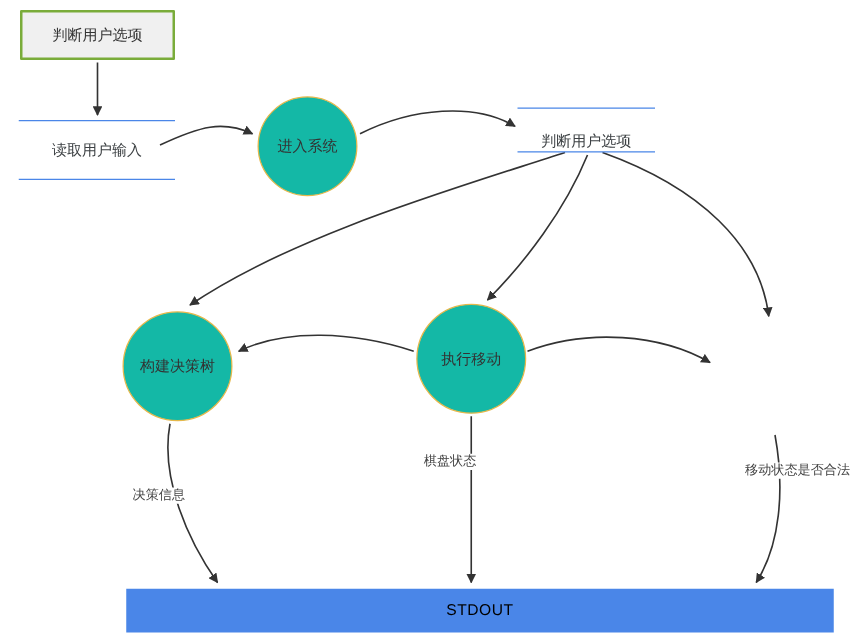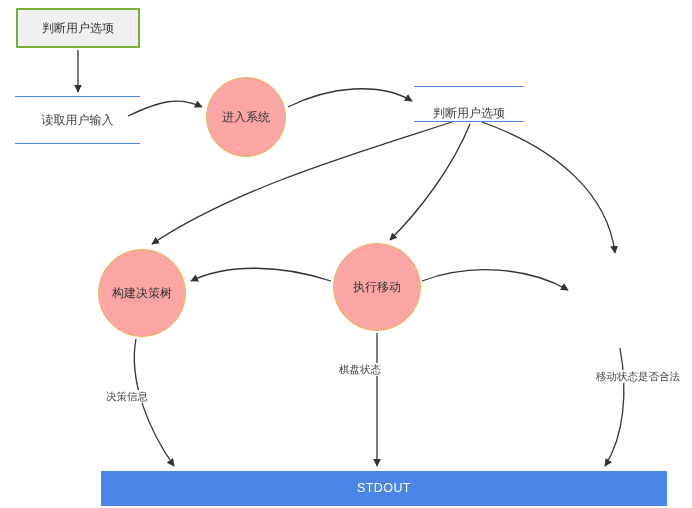--- a/index.html
+++ b/index.html
@@ -37,35 +37,35 @@
     white-space: nowrap;
   }
   
   .node-rect {
     background: #f0f0f0;
     border: 2px solid #7aac3a;
     border-radius: 1px;
   }
   
   .node-circle {
-    background: #fca5a5;
+    background: #14b8a6;
     border: 1.6px solid #e5b84b;
     border-radius: 50%;
   }
   
   .node-band {
     background: transparent;
     border-top: 1.6px solid #4a86e8;
     border-bottom: 1.6px solid #4a86e8;
     color: #3c4043;
   }
   
   .node-bar {
     background: #4a86e8;
-    color: #ffffff;
+    color: #000000;
     font-size: 12.5px;
     letter-spacing: 0.4px;
   }
   
   .edge-label {
     position: absolute;
     font-size: 10.5px;
     color: #444444;
     white-space: nowrap;
     background: #ffffff;

